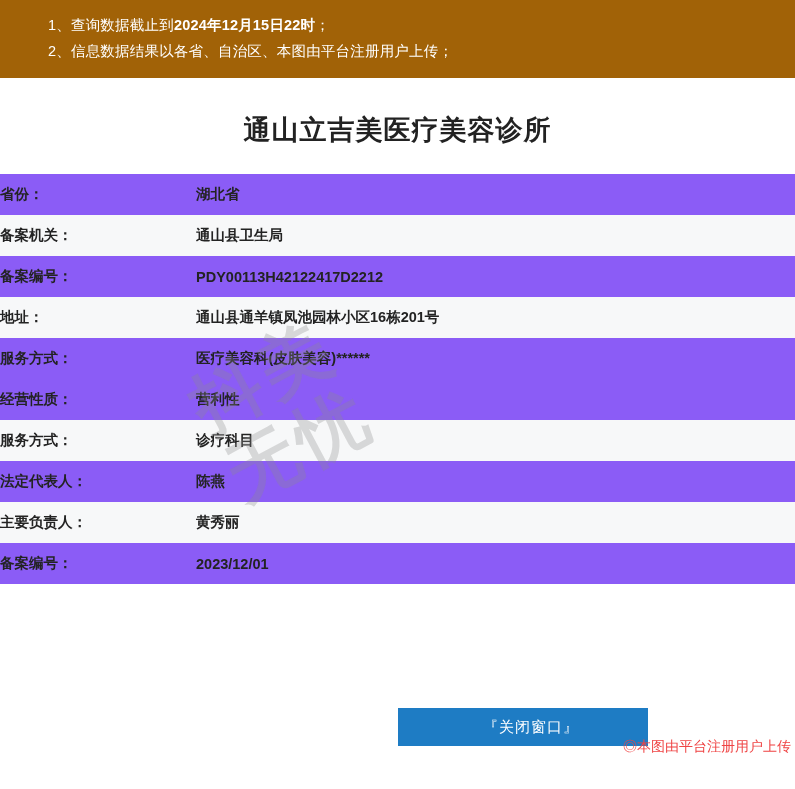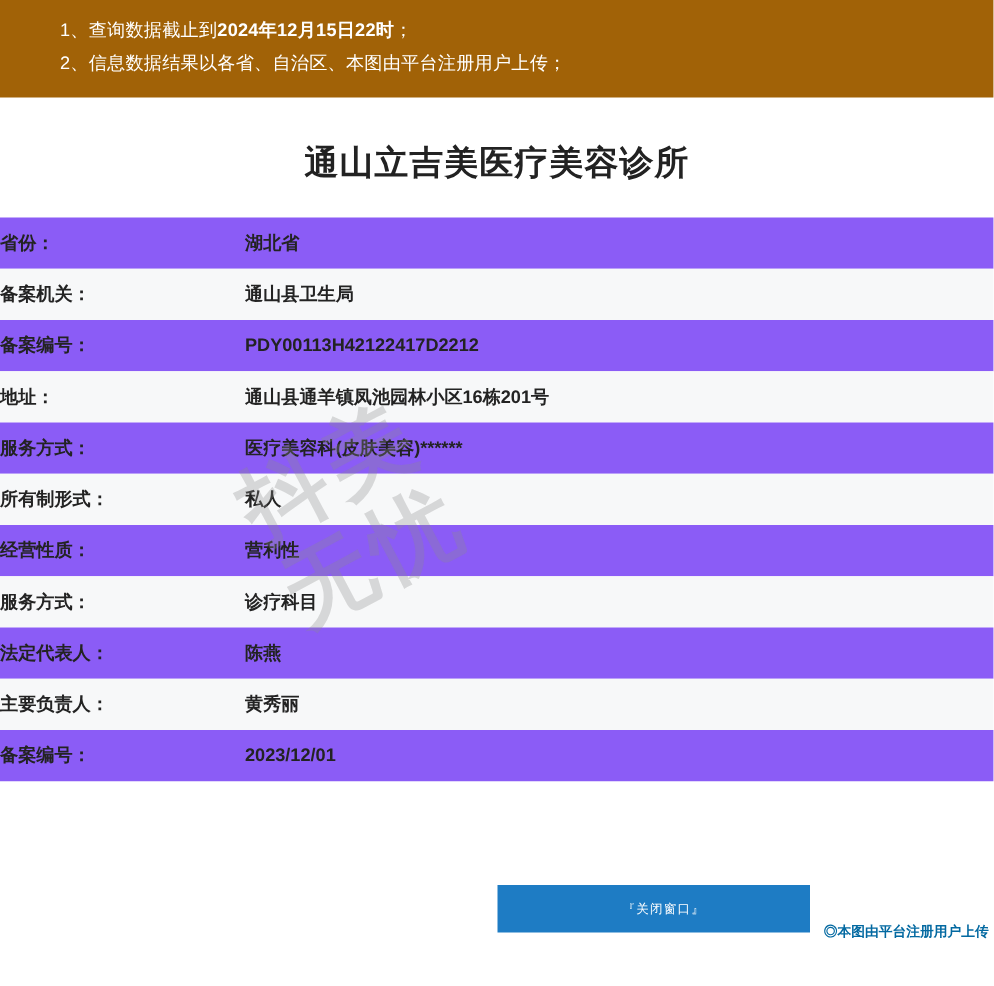--- a/index.html
+++ b/index.html
@@ -100,36 +100,36 @@
   }
   .close-btn {
     position: absolute;
     left: 398px;
     top: 11px;
     width: 250px;
     height: 38px;
     background: #1e7cc4;
     color: #ffffff;
     border: none;
-    font-size: 10px;
+    font-size: 15px;
     font-family: "Liberation Sans", sans-serif;
     letter-spacing: 1px;
     cursor: pointer;
     display: flex;
     align-items: center;
     justify-content: center;
     padding-left: 22px;
   }
   .upload-note {
     position: absolute;
     right: 4px;
     top: 41px;
-    font-size: 11px;
-    color: #0369a1;
-    font-weight: bold;
+    font-size: 14px;
+    color: #ef4444;
+    font-weight: normal;
     white-space: nowrap;
   }
 </style>
 </head>
 <body>
 
 <div id="page">
 
   <div class="notice">
     <div class="notice-line">
@@ -159,24 +159,20 @@
         <td class="value">PDY00113H42122417D2212</td>
       </tr>
       <tr class="even">
         <td class="label">地址：</td>
         <td class="value">通山县通羊镇凤池园林小区16栋201号</td>
       </tr>
       <tr class="odd">
         <td class="label">服务方式：</td>
         <td class="value">医疗美容科(皮肤美容)******</td>
       </tr>
-      <tr class="even">
-        <td class="label">所有制形式：</td>
-        <td class="value">私人</td>
-      </tr>
       <tr class="odd">
         <td class="label">经营性质：</td>
         <td class="value">营利性</td>
       </tr>
       <tr class="even">
         <td class="label">服务方式：</td>
         <td class="value">诊疗科目</td>
       </tr>
       <tr class="odd">
         <td class="label">法定代表人：</td>

